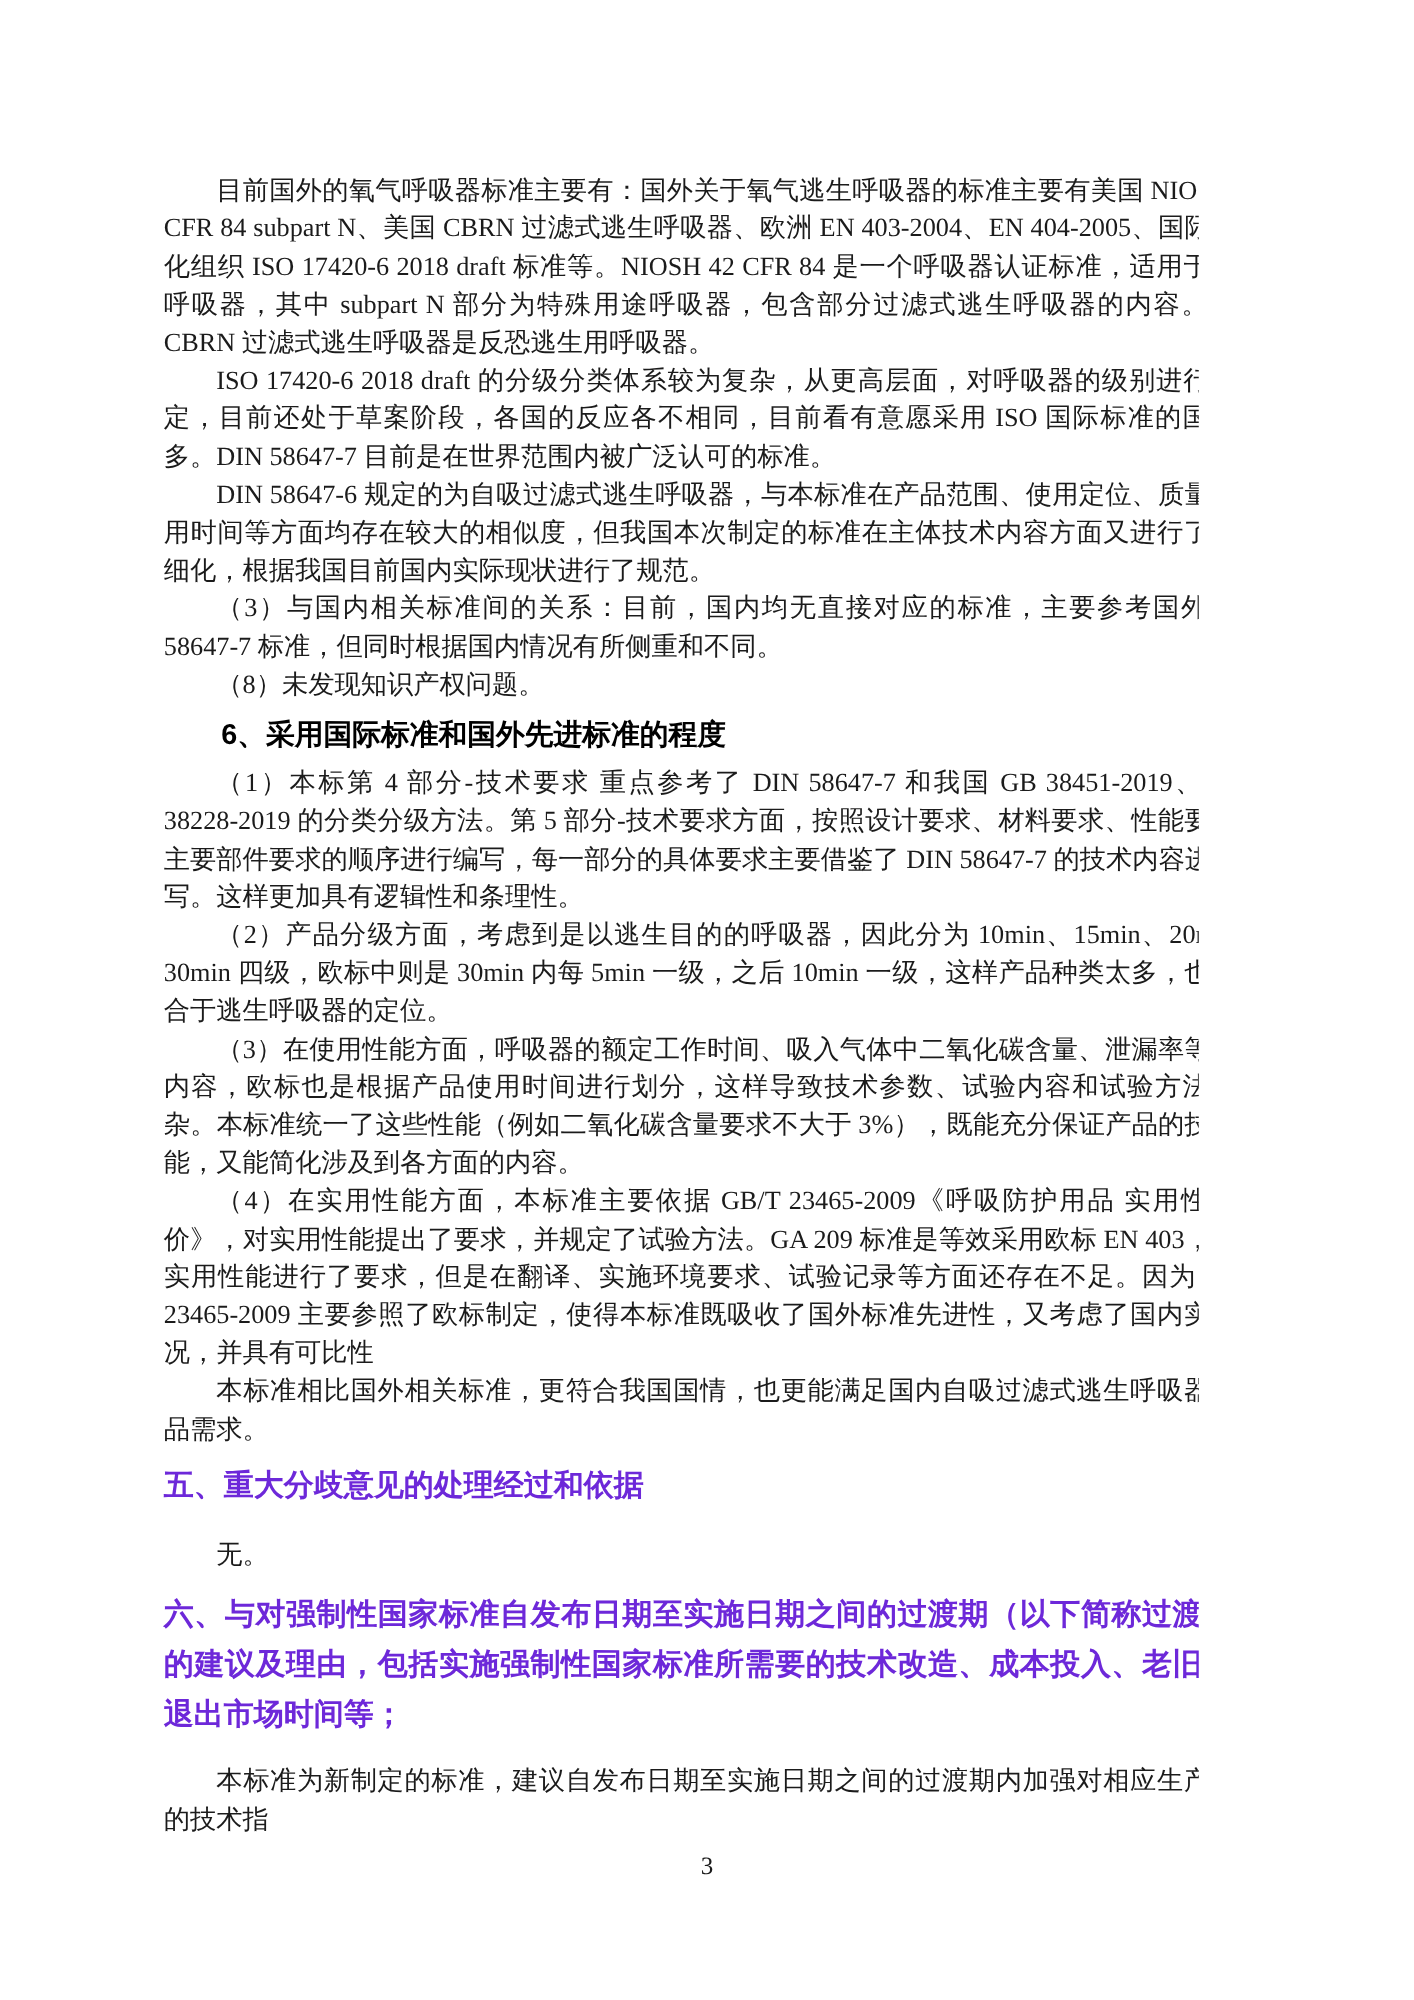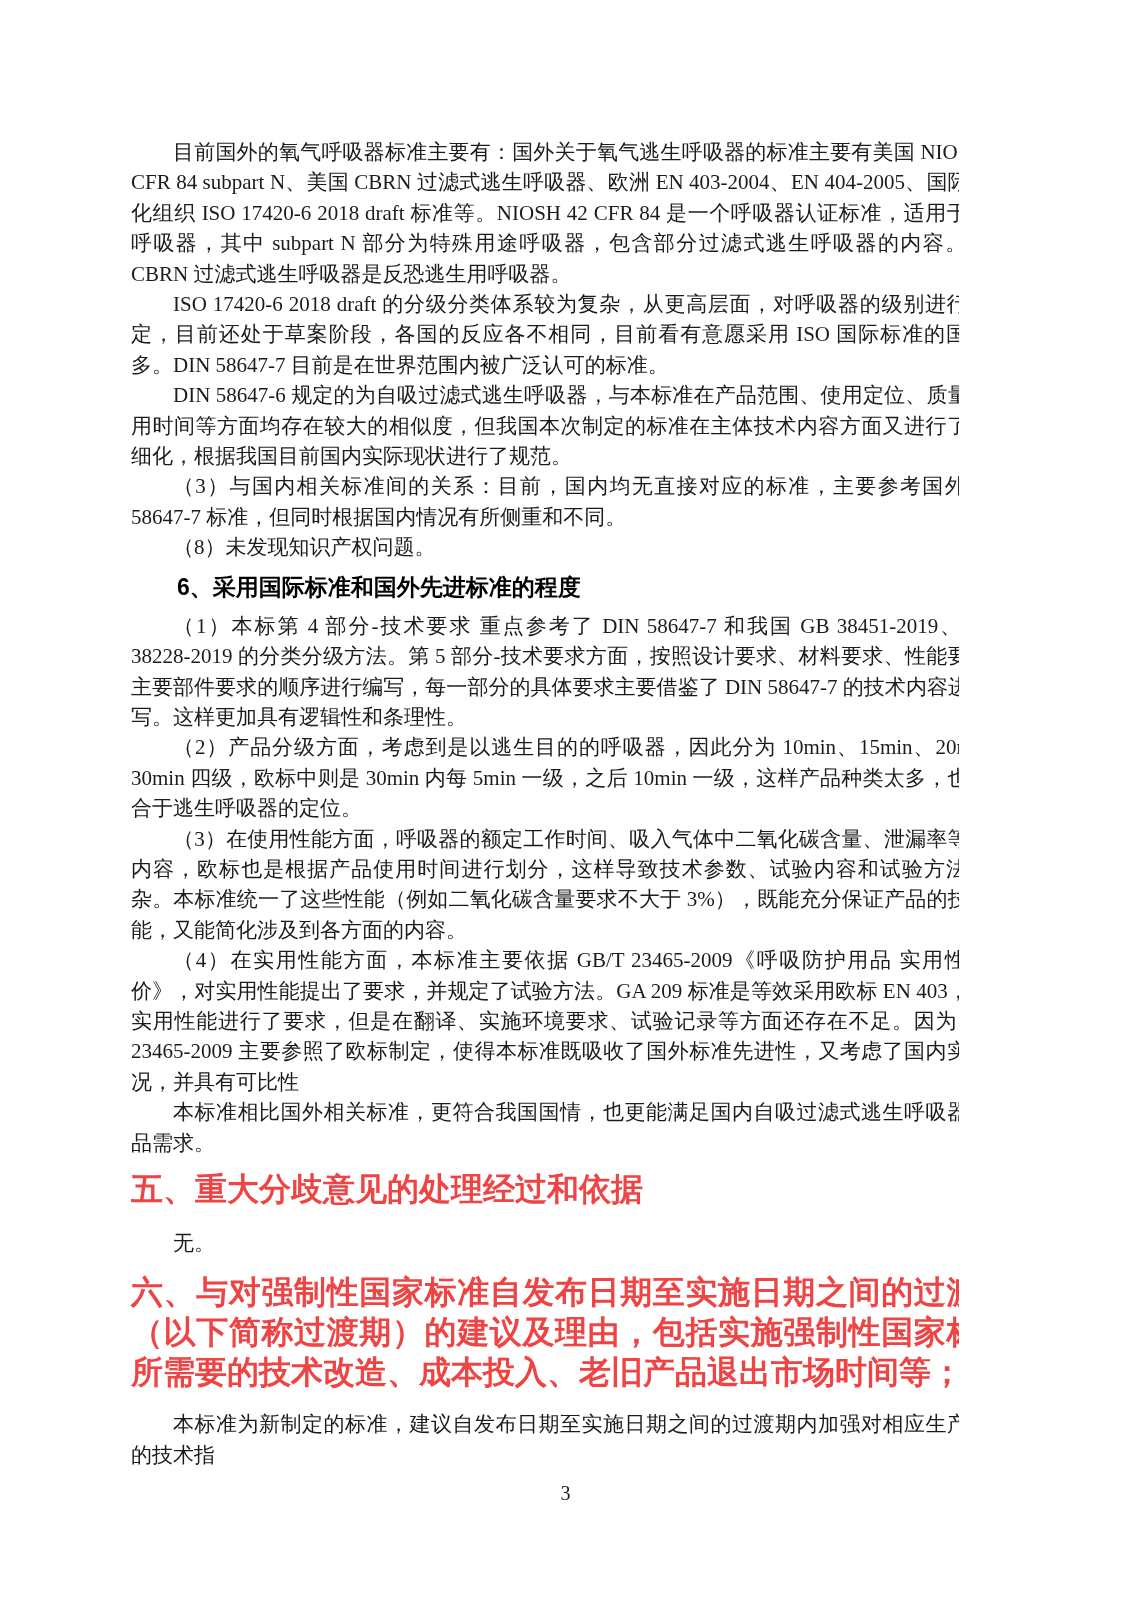--- a/index.html
+++ b/index.html
@@ -35,26 +35,26 @@
     font-weight: 700;
     font-size: 23px;
     line-height: 33px;
     margin: 8px 0 7px 0;
     text-indent: 2em;
     color: #000000;
   }
   .major-heading {
     font-family: "Liberation Sans", "DejaVu Sans", sans-serif;
     font-weight: 700;
-    font-size: 32px;
+    font-size: 24px;
     line-height: 34px;
     margin: 0;
     text-indent: 0;
     text-align: justify;
-    color: #ef4444;
+    color: #6d28d9;
   }
   .h-five { margin-top: 14px; }
   .p-none { margin-top: 22px; }
   .h-six  { margin-top: 14px; line-height: 40px; }
   .p-transition { margin-top: 17px; }
   .page-number {
     position: absolute;
     top: 1481px;
     left: 0;
     width: 1131px;

